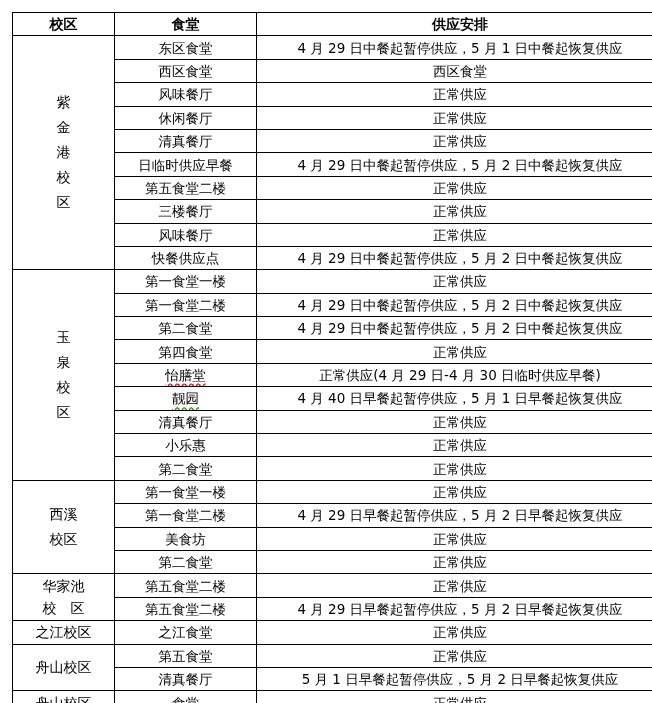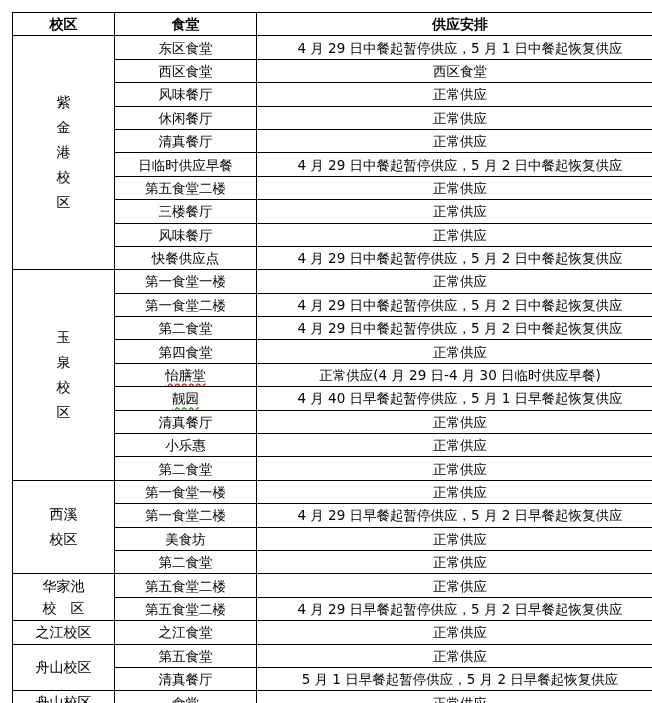--- a/index.html
+++ b/index.html
@@ -37,21 +37,21 @@
     }
     col.c-campus { width: 102px; }
     col.c-canteen { width: 142px; }
     col.c-arrange { width: 407px; }
     .campus-label {
       display: inline-block;
       white-space: pre-line;
       line-height: 25px;
       font-size: 14px;
     }
-    .campus-label.single { white-space: nowrap; line-height: 20px; font-family: Liberation Mono, monospace; }
+    .campus-label.single { white-space: nowrap; line-height: 20px; }
     .wavy-red { text-decoration: underline wavy #e00000; text-underline-offset: 3px; }
     .wavy-green { text-decoration: underline wavy #2e8b00; text-underline-offset: 3px; text-align: center; }
   </style>
 </head>
 <body>
 
 <table class="schedule">
   <colgroup>
     <col class="c-campus">
     <col class="c-canteen">

